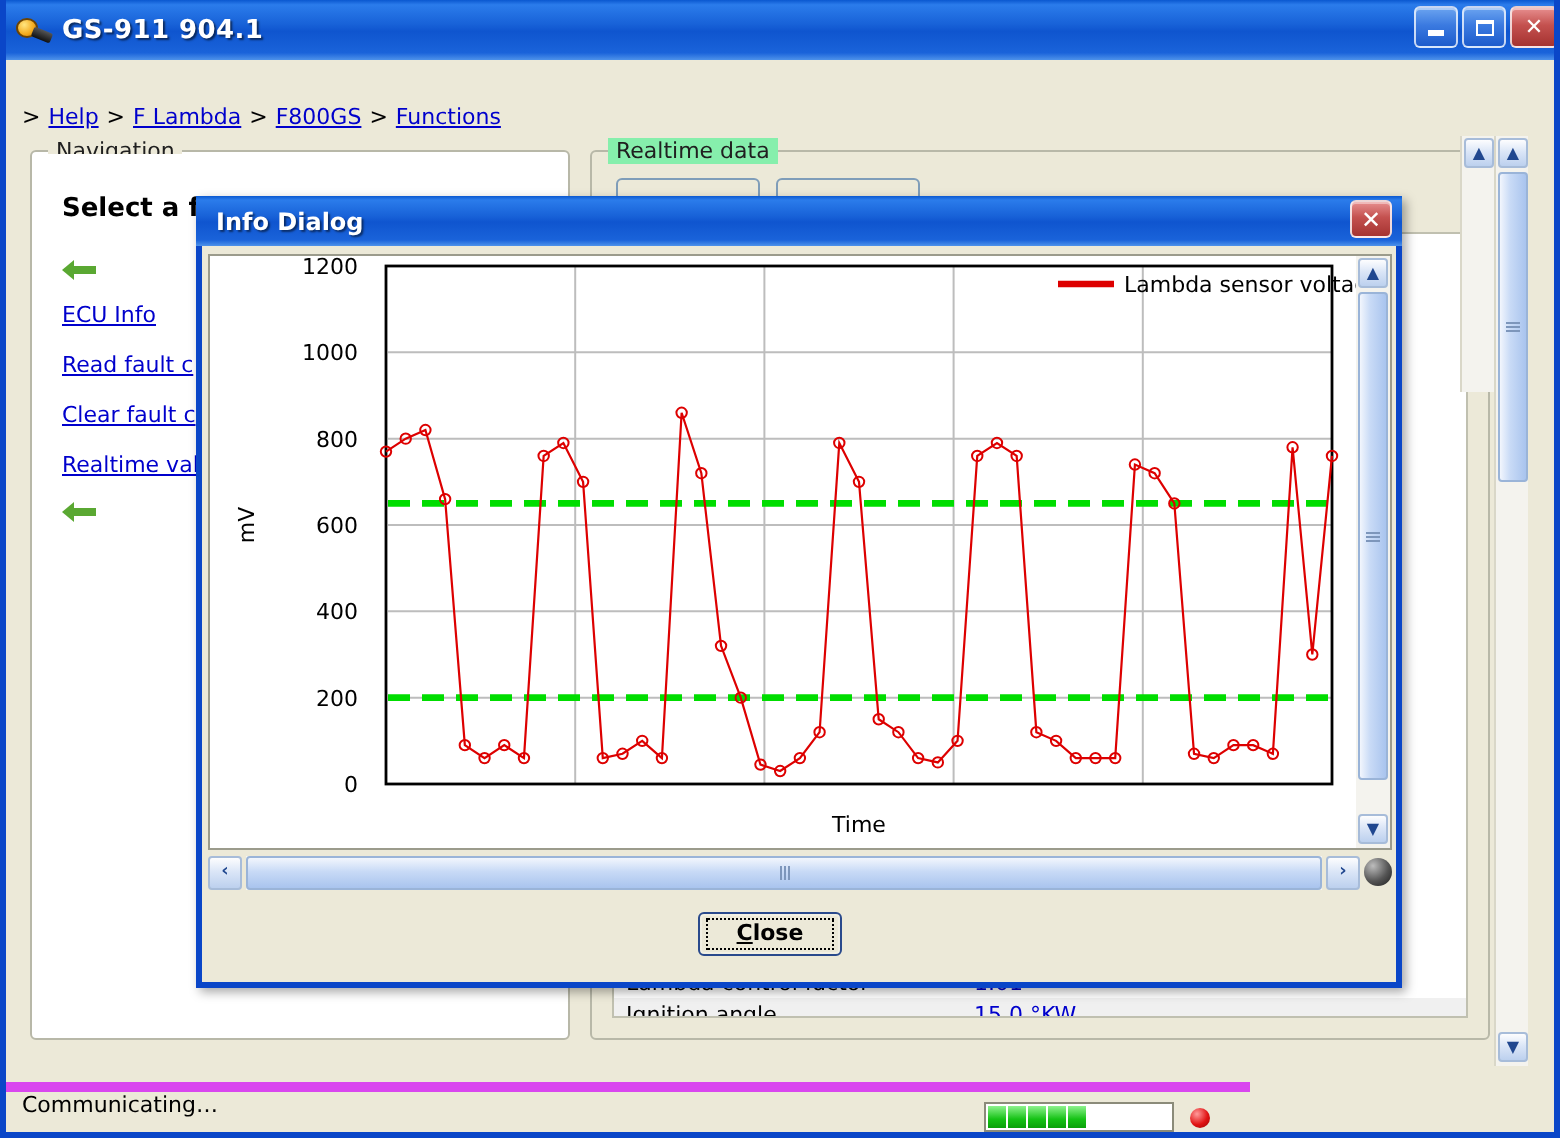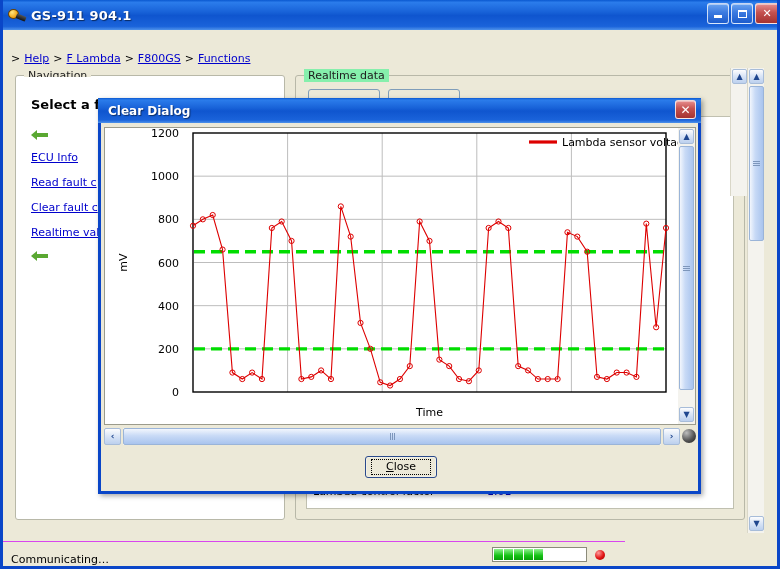--- a/index.html
+++ b/index.html
@@ -151,22 +151,22 @@
     display: flex; align-items: center; justify-content: center;
   }
   .grip-v { width: 7px; height: 5px;
     background: repeating-linear-gradient(to bottom,#7d96bb 0 1px,transparent 1px 2px); }
   .grip-h { width: 5px; height: 7px;
     background: repeating-linear-gradient(to right,#7d96bb 0 1px,transparent 1px 2px); }
 
   
   #statusbar {
     position: absolute; left: 0; bottom: 0; width: 622px; height: 25px;
-    background: #ece9d8; border-top: 1px solid #d946ef;
-    display: flex; align-items: flex-end;
+    background: #ece9d8; border-top: 5px solid #d946ef;
+    display: flex; align-items: flex-start;
   }
   #status-text { margin-left: 8px; font-size: 11px; color: #000; }
   #status-progress {
     position: absolute; right: 38px; top: 5px; width: 95px; height: 15px;
     background: #fff; border: 1px solid #8b8b7a; padding: 1px;
     display: flex; gap: 1px; align-items: center;
   }
   #status-progress i { display: block; width: 9px; height: 11px;
     background: linear-gradient(to bottom,#8ef28e,#15c215 60%,#0ba00b); }
   #status-led {
@@ -237,27 +237,28 @@
     background: linear-gradient(to bottom, #f2f6fd, #c8daf6 45%, #a9c4ee);
     border: 1px solid #9ab4d8; border-radius: 2px;
     display: flex; align-items: center; justify-content: center;
   }
   #hs-knob {
     width: 14px; height: 14px; border-radius: 50%; flex: 0 0 auto;
     margin-left: 2px;
     background: radial-gradient(circle at 32% 28%, #bdbdbd, #555 55%, #1c1c1c);
   }
   #pd-close-button {
-    position: absolute; left: 264px; top: 333px;
+    position: absolute; left: 248px; top: 333px;
     width: 72px; height: 22px;
     background: #ece9d8;
     border: 1px solid #2a4a8c; border-radius: 3px;
     display: flex; align-items: center; justify-content: center;
     font-size: 11px; color: #000;
     box-shadow: inset 0 0 0 1px #f2f0e4, inset 0 0 0 2px #ece9d8;
+    font-weight: bold;
   }
   #pd-close-button .dotted {
     border: 1px dotted #000; padding: 1px 14px; line-height: 12px;
   }
   #pd-close-button u { text-decoration: underline; }
 
   
   #plot-svg { position: absolute; left: 0; top: 0; }
   .axis-num { font-size: 11px; fill: #000; font-family: "DejaVu Sans", sans-serif; }
   .axis-title { font-size: 11px; fill: #000; font-family: "DejaVu Sans", sans-serif; }
@@ -319,20 +320,24 @@
   <div class="groupbox" id="rt-group">
     <span class="gb-title">Realtime data</span>
     <div class="rt-btn" style="left:12px; width:72px;"></div>
     <div class="rt-btn" style="left:92px; width:72px;"></div>
     <div id="rt-table">
       <div style="height:366px"></div>
       <div class="rt-row">
         <span class="rt-name">Lambda control factor</span>
         <span class="rt-val">1.01</span>
       </div>
+      <div class="rt-row alt">
+        <span class="rt-name">Ignition angle</span>
+        <span class="rt-val">15.0 °KW</span>
+      </div>
     </div>
   </div>
 
   <div class="vscroll" style="left:727px; top:68px; height:128px;">
     <div class="sb-arrow">▲</div>
   </div>
   <div class="vscroll" style="left:744px; top:68px; height:465px;">
     <div class="sb-arrow">▲</div>
     <div class="sb-thumb" style="top:18px; height:155px;">
         <span class="grip-v"></span>
@@ -347,21 +352,21 @@
         <i></i>
         <i></i>
         <i></i>
         <i></i>
     </div>
     <div id="status-led"></div>
   </div>
 
   <div id="plot-dialog">
     <div id="pd-titlebar">
-      <span id="pd-title-text">Clear Dialog</span>
+      <span id="pd-title-text">Info Dialog</span>
       <div id="pd-close">✕</div>
     </div>
 
     <div id="pd-body">
 
       <div id="pd-canvas-area">
         <svg id="plot-svg" width="574" height="298" viewBox="0 0 574 298">
             <text x="74" y="268" text-anchor="end" class="axis-num">0</text>
             <line x1="89" y1="220.83333333333334" x2="561" y2="220.83333333333334" stroke="#bdbdbd" stroke-width="1"></line>
             <text x="74" y="224.83333333333334" text-anchor="end" class="axis-num">200</text>

